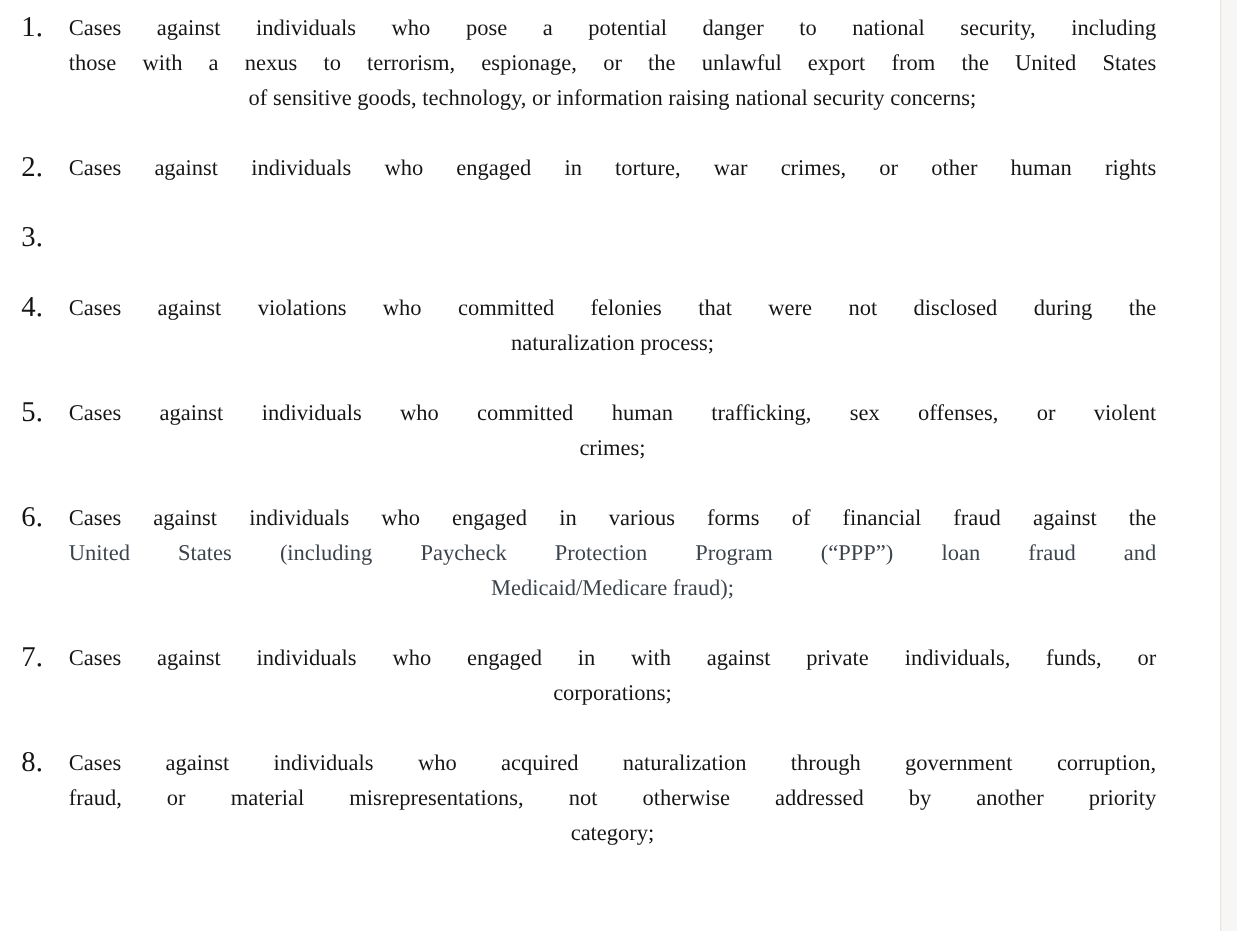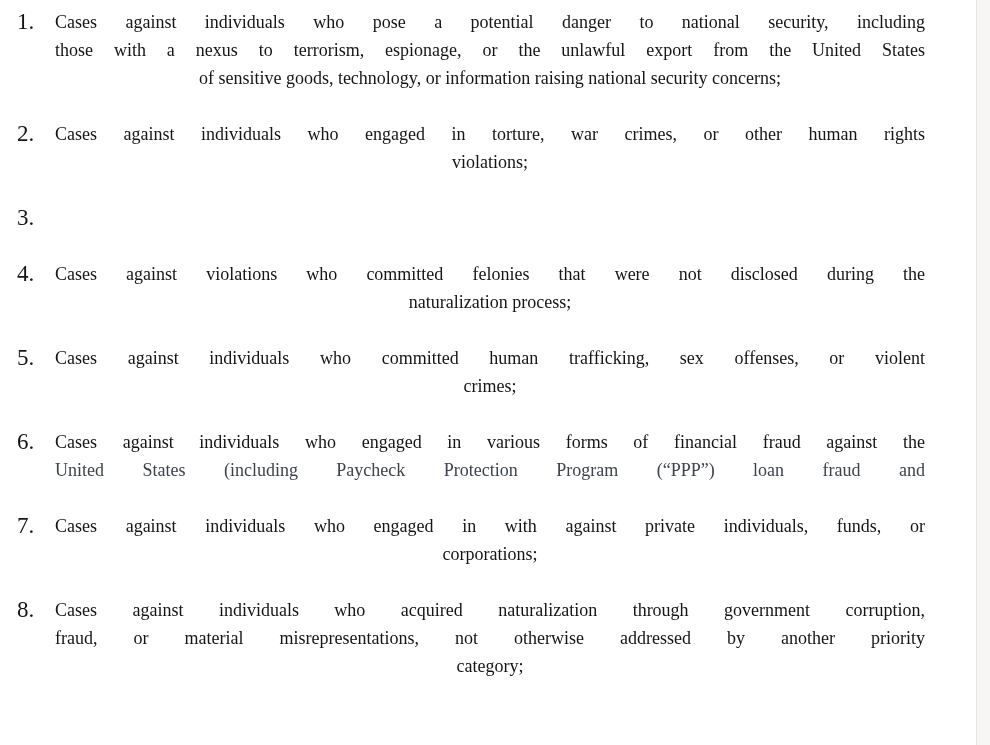--- a/index.html
+++ b/index.html
@@ -72,21 +72,20 @@
           <div class="line j">Cases against individuals who pose a potential danger to national security, including</div>
           <div class="line j">those with a nexus to terrorism, espionage, or the unlawful export from the United States</div>
           <div class="line">of sensitive goods, technology, or information raising national security concerns;</div>
         </div>
   </div>
 
   <div class="list-item">
     <div class="item-number">2.</div>
     <div class="item-text">
           <div class="line j">Cases against individuals who engaged in torture, war crimes, or other human rights</div>
-          <div class="line">violations;</div>
         </div>
   </div>
 
   <div class="list-item">
     <div class="item-number">3.</div>
     <div class="item-text">
         </div>
   </div>
 
   <div class="list-item">
@@ -103,20 +102,21 @@
           <div class="line j">Cases against individuals who committed human trafficking, sex offenses, or violent</div>
           <div class="line">crimes;</div>
         </div>
   </div>
 
   <div class="list-item">
     <div class="item-number">6.</div>
     <div class="item-text">
           <div class="line j">Cases against individuals who engaged in various forms of financial fraud against the</div>
           <div class="line j muted">United States (including Paycheck Protection Program (“PPP”) loan fraud and</div>
+          <div class="line muted">Medicaid/Medicare fraud);</div>
         </div>
   </div>
 
   <div class="list-item">
     <div class="item-number">7.</div>
     <div class="item-text">
           <div class="line j">Cases against individuals who engaged in with against private individuals, funds, or</div>
           <div class="line">corporations;</div>
         </div>
   </div>

